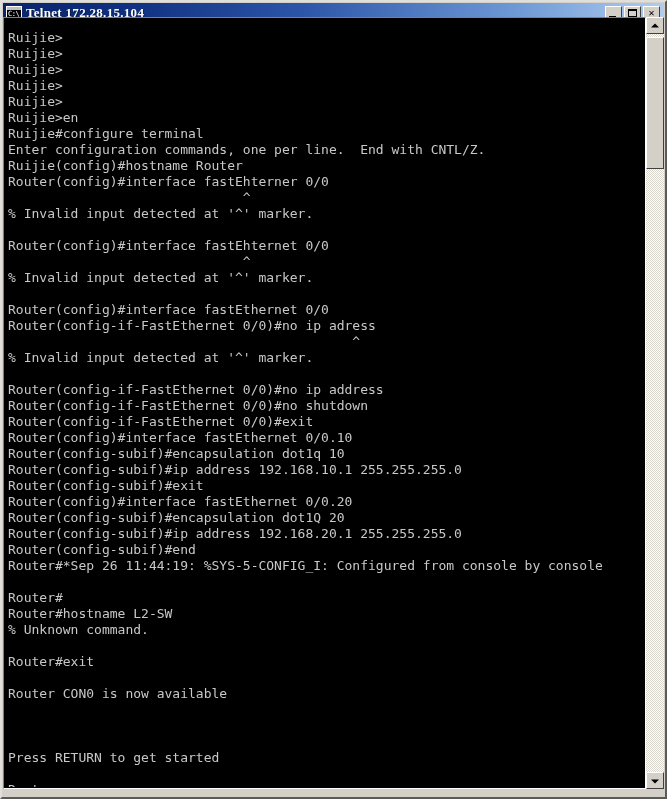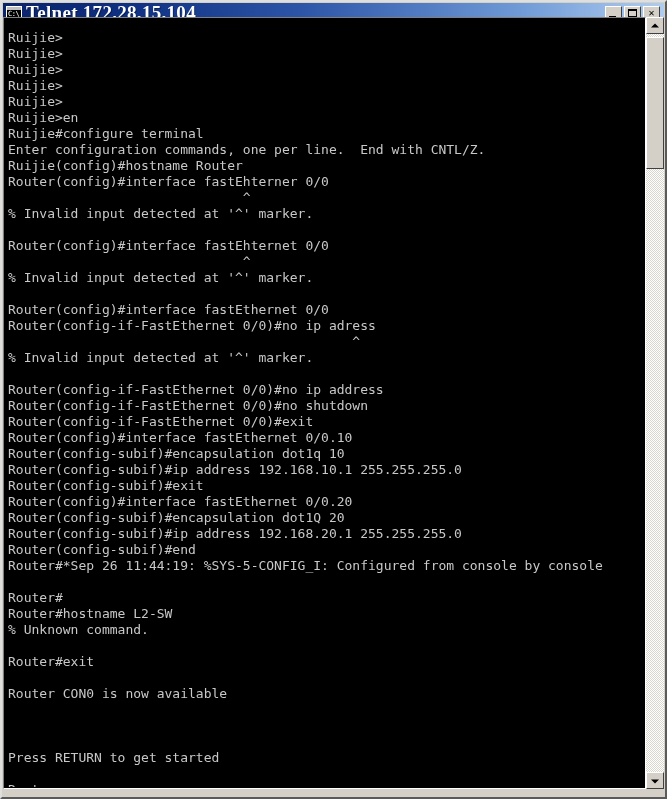--- a/index.html
+++ b/index.html
@@ -65,21 +65,21 @@
     font-family: "DejaVu Sans Mono", monospace;
     font-size: 7px;
     line-height: 8px;
     color: #ffffff;
     letter-spacing: -0.5px;
   }
   #title-text {
     color: #ffffff;
     font-family: "Liberation Serif", serif;
     font-weight: bold;
-    font-size: 19px;
+    font-size: 13px;
     line-height: 14px;
     white-space: nowrap;
     letter-spacing: 0.3px;
     text-shadow: 1px 1px 0 rgba(0,0,0,0.35);
   }
   #titlebar-spacer { flex: 1 1 auto; }
   #win-buttons {
     display: flex;
     gap: 2px;
     margin-right: 4px;

